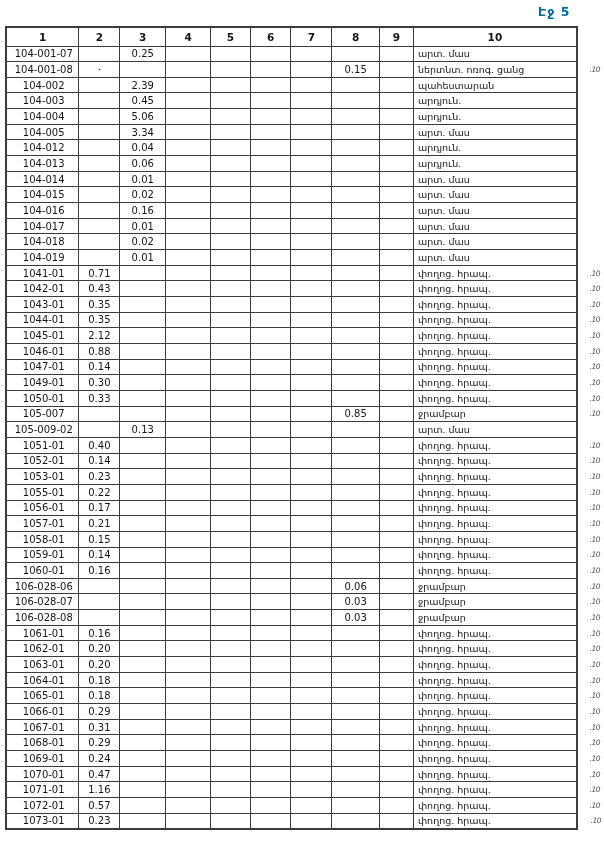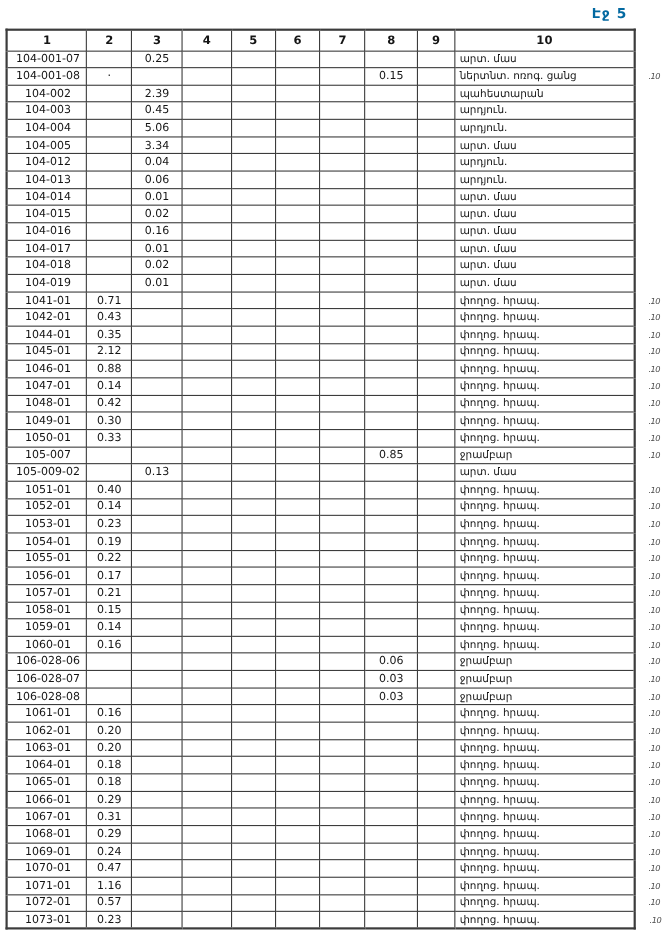--- a/index.html
+++ b/index.html
@@ -275,20 +275,33 @@
         <td class="col4"></td>
         <td class="col5"></td>
         <td class="col6"></td>
         <td class="col7"></td>
         <td class="col8"></td>
         <td class="col9"></td>
         <td class="col10">փողոց. հրապ.</td>
         <td class="note-cell">.10</td>
       </tr>
       <tr>
+        <td class="col1">1043-01</td>
+        <td class="col2">0.35</td>
+        <td class="col3"></td>
+        <td class="col4"></td>
+        <td class="col5"></td>
+        <td class="col6"></td>
+        <td class="col7"></td>
+        <td class="col8"></td>
+        <td class="col9"></td>
+        <td class="col10">փողոց. հրապ.</td>
+        <td class="note-cell">.10</td>
+      </tr>
+      <tr>
         <td class="col1">1044-01</td>
         <td class="col2">0.35</td>
         <td class="col3"></td>
         <td class="col4"></td>
         <td class="col5"></td>
         <td class="col6"></td>
         <td class="col7"></td>
         <td class="col8"></td>
         <td class="col9"></td>
         <td class="col10">փողոց. հրապ.</td>
@@ -327,33 +340,20 @@
         <td class="col4"></td>
         <td class="col5"></td>
         <td class="col6"></td>
         <td class="col7"></td>
         <td class="col8"></td>
         <td class="col9"></td>
         <td class="col10">փողոց. հրապ.</td>
         <td class="note-cell">.10</td>
       </tr>
       <tr>
-        <td class="col1">1048-01</td>
-        <td class="col2">0.42</td>
-        <td class="col3"></td>
-        <td class="col4"></td>
-        <td class="col5"></td>
-        <td class="col6"></td>
-        <td class="col7"></td>
-        <td class="col8"></td>
-        <td class="col9"></td>
-        <td class="col10">փողոց. հրապ.</td>
-        <td class="note-cell">.10</td>
-      </tr>
-      <tr>
         <td class="col1">1049-01</td>
         <td class="col2">0.30</td>
         <td class="col3"></td>
         <td class="col4"></td>
         <td class="col5"></td>
         <td class="col6"></td>
         <td class="col7"></td>
         <td class="col8"></td>
         <td class="col9"></td>
         <td class="col10">փողոց. հրապ.</td>
@@ -420,33 +420,20 @@
         <td class="col6"></td>
         <td class="col7"></td>
         <td class="col8"></td>
         <td class="col9"></td>
         <td class="col10">փողոց. հրապ.</td>
         <td class="note-cell">.10</td>
       </tr>
       <tr>
         <td class="col1">1053-01</td>
         <td class="col2">0.23</td>
-        <td class="col3"></td>
-        <td class="col4"></td>
-        <td class="col5"></td>
-        <td class="col6"></td>
-        <td class="col7"></td>
-        <td class="col8"></td>
-        <td class="col9"></td>
-        <td class="col10">փողոց. հրապ.</td>
-        <td class="note-cell">.10</td>
-      </tr>
-      <tr>
-        <td class="col1">1054-01</td>
-        <td class="col2">0.19</td>
         <td class="col3"></td>
         <td class="col4"></td>
         <td class="col5"></td>
         <td class="col6"></td>
         <td class="col7"></td>
         <td class="col8"></td>
         <td class="col9"></td>
         <td class="col10">փողոց. հրապ.</td>
         <td class="note-cell">.10</td>
       </tr>

